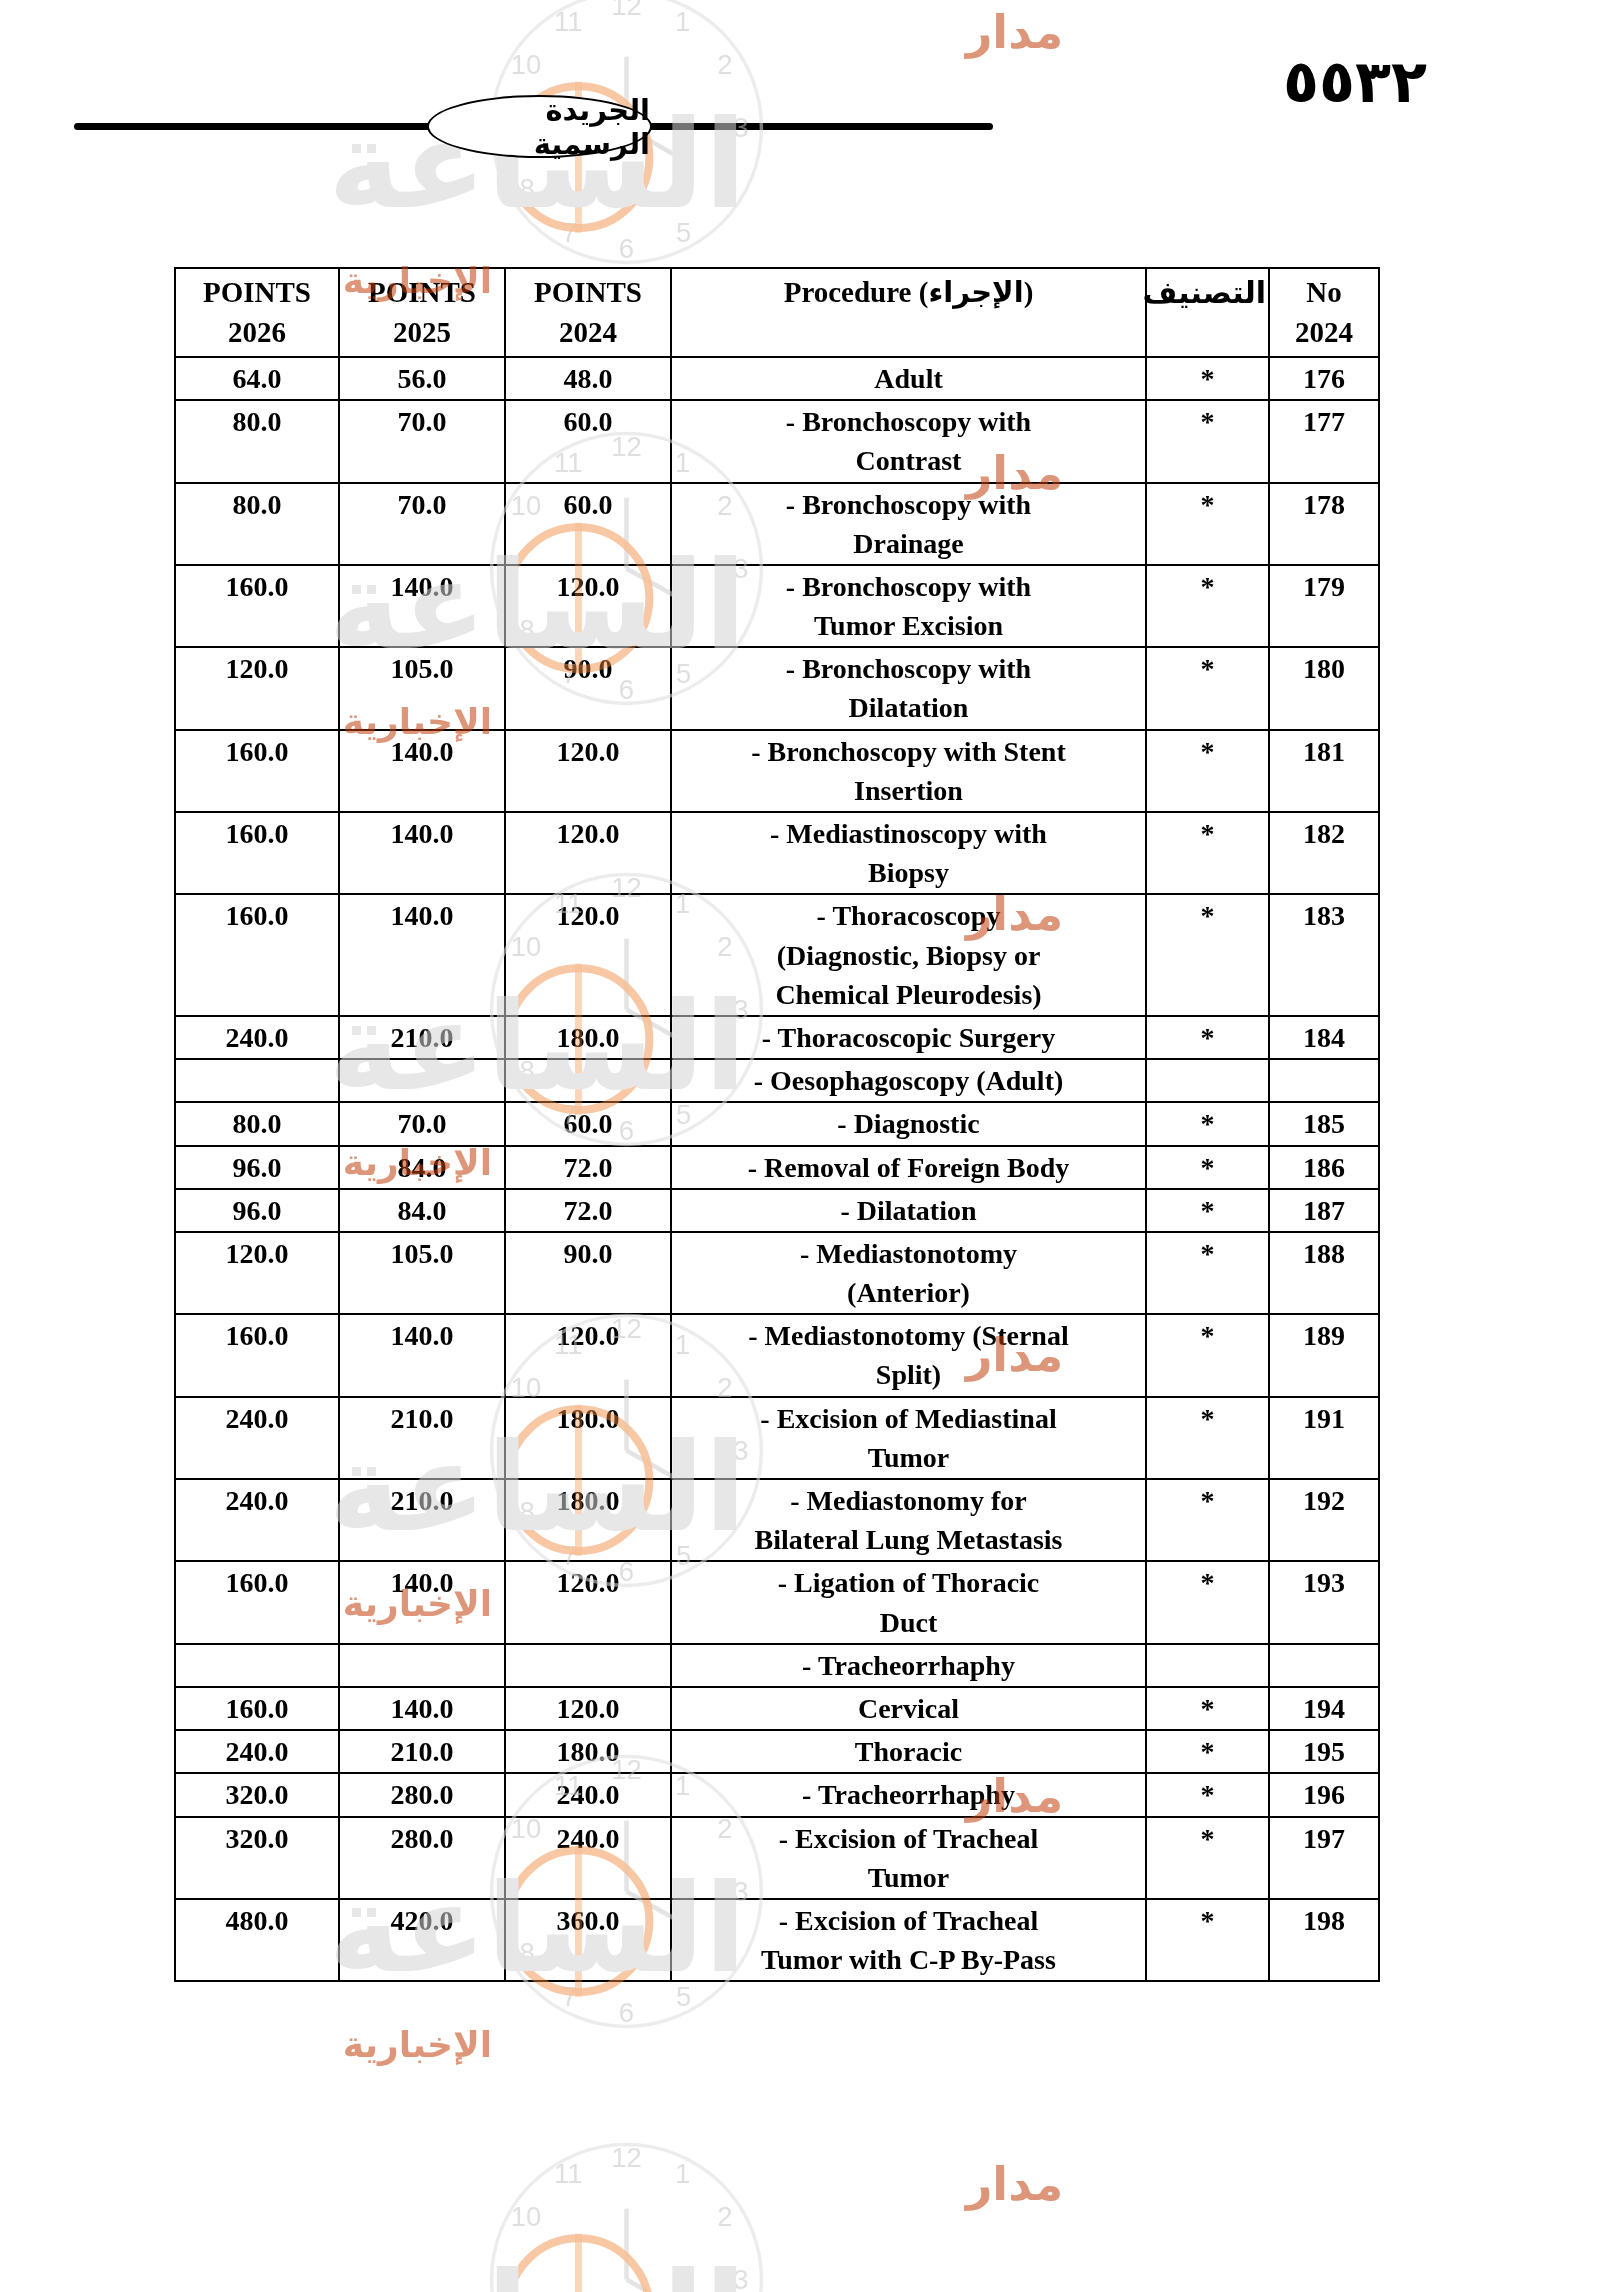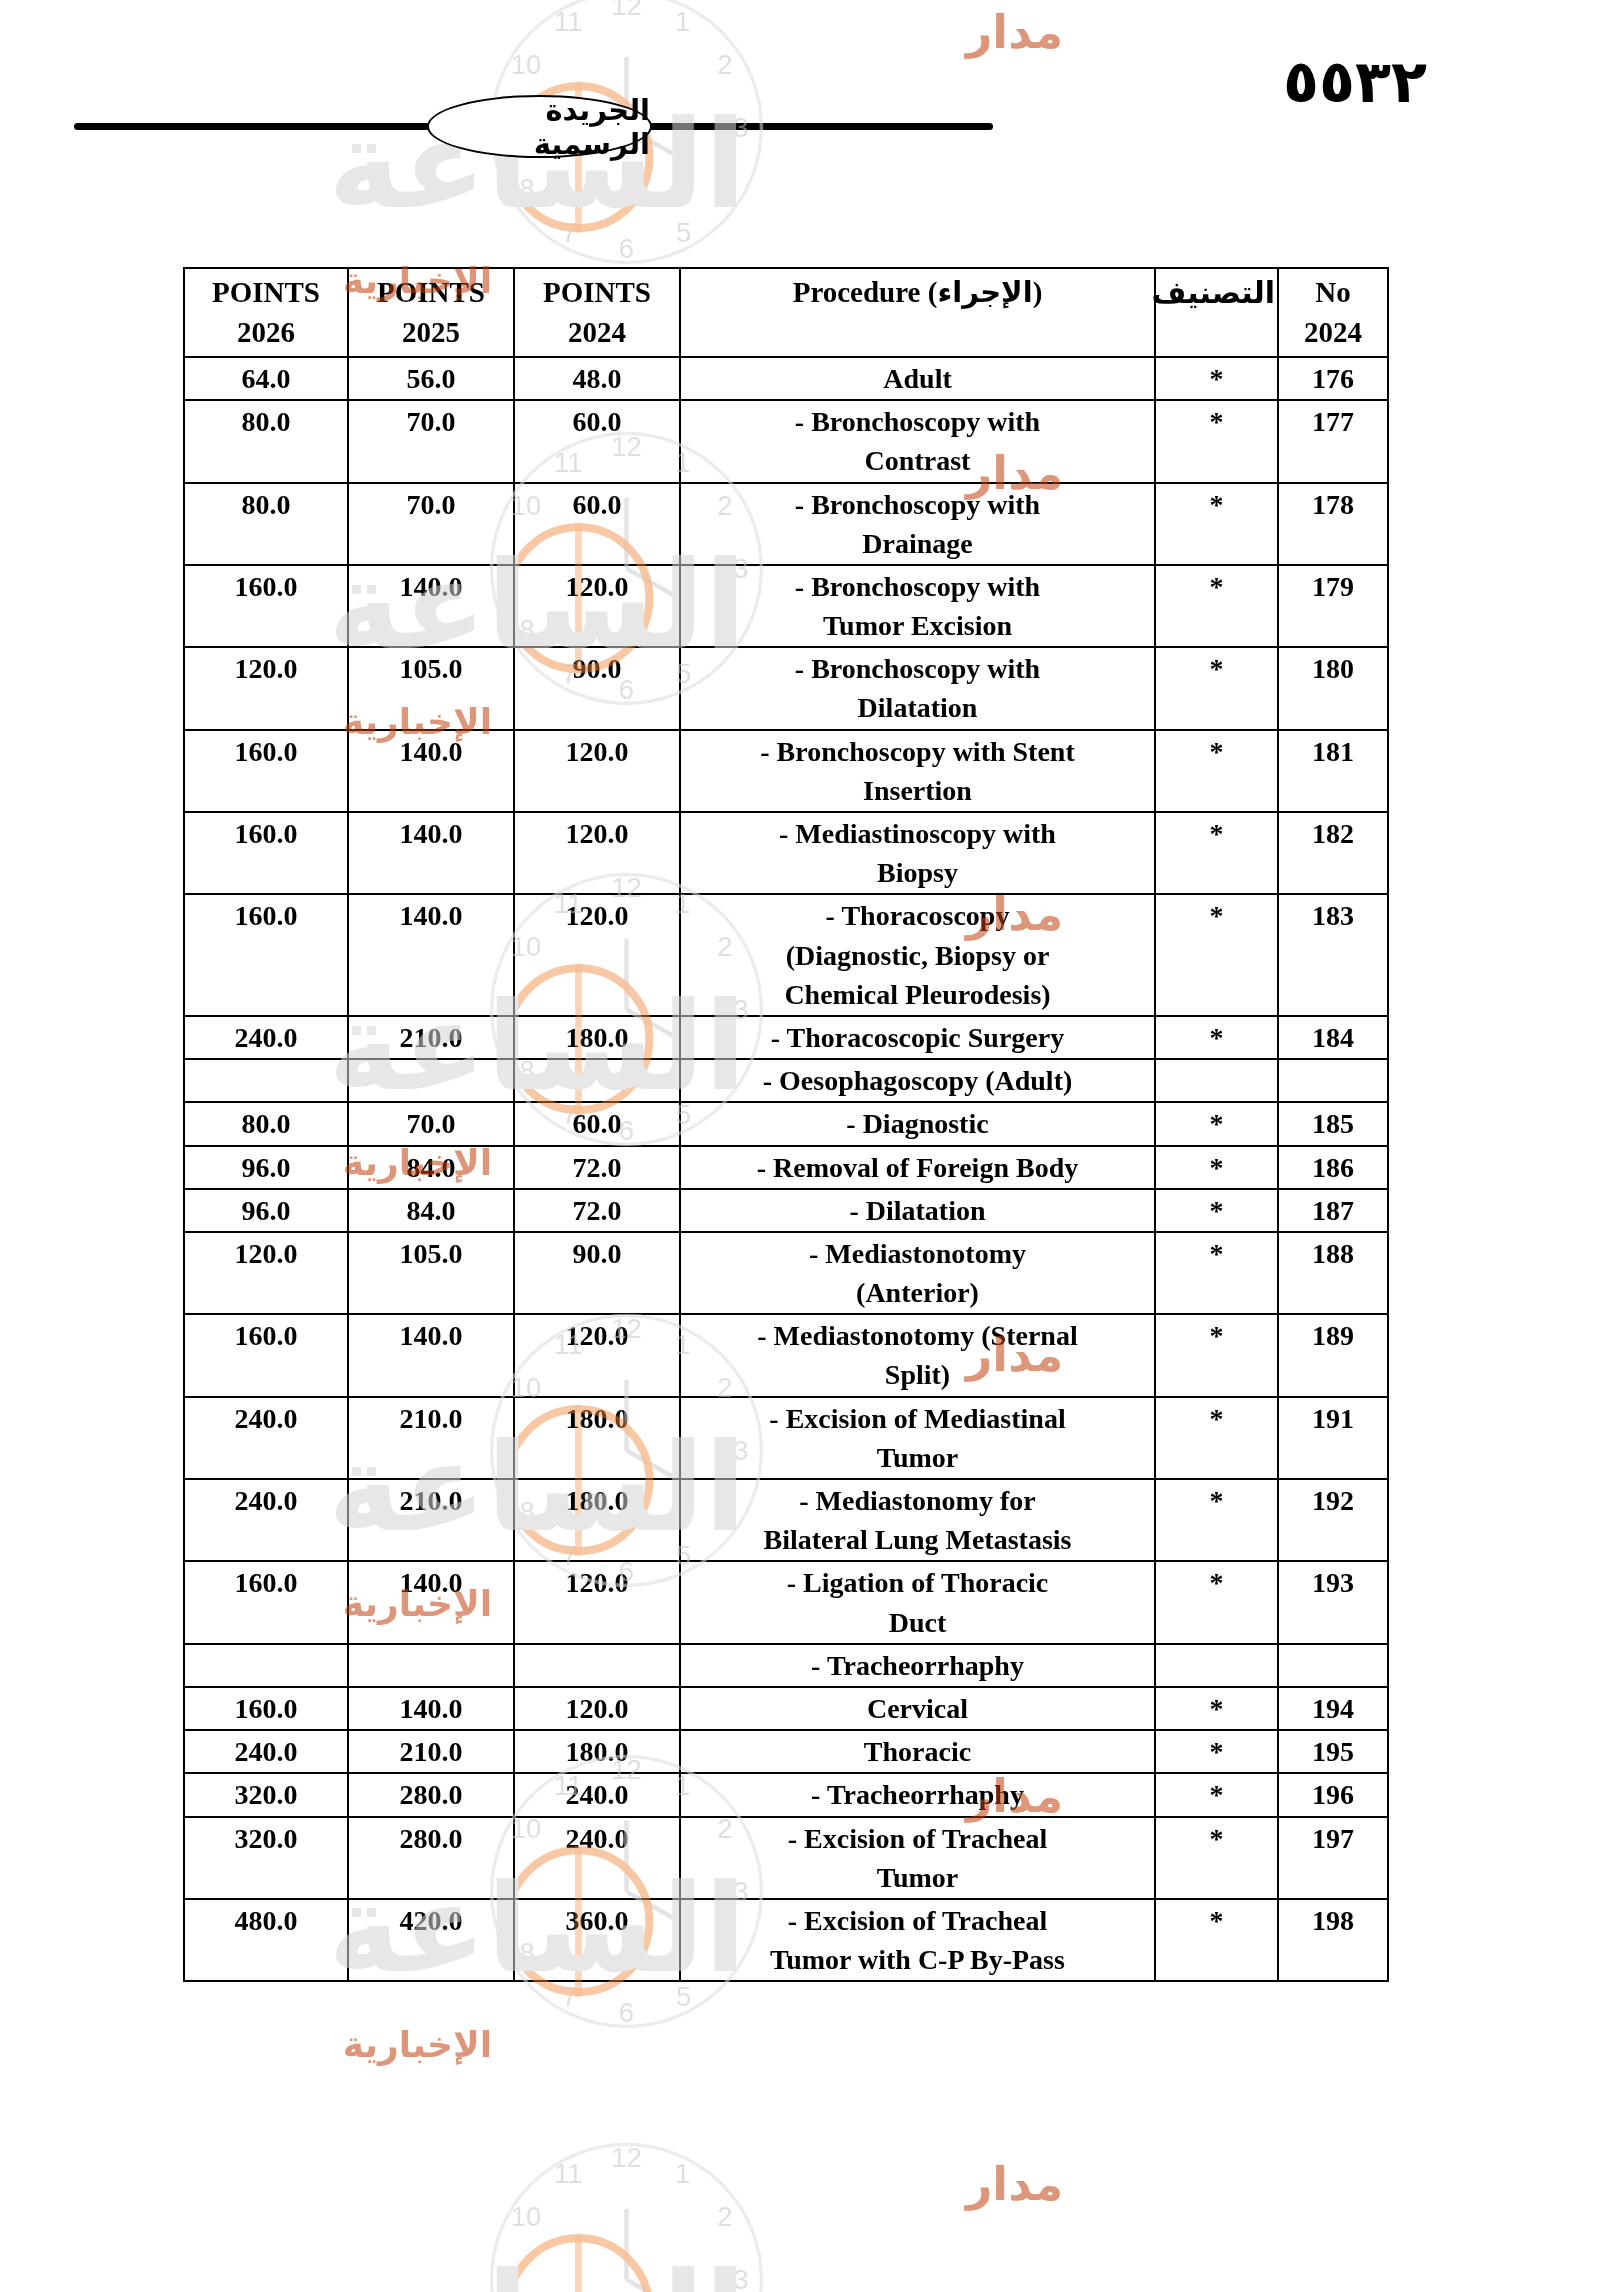--- a/index.html
+++ b/index.html
@@ -53,21 +53,21 @@
     font-family:"DejaVu Sans",sans-serif;
   }
   .wm-akhbar {
     position:absolute; left:14.7px; top:314px;
     font-size:36px; font-weight:bold; color:#c2410c;
     font-family:"DejaVu Sans",sans-serif;
   }
 
   
   .points-table {
-    position:absolute; left:183px; top:267px;
+    position:absolute; left:174px; top:267px;
     width:1203px;
     border-collapse:collapse;
     table-layout:fixed;
     z-index:1;
     padding-left:20px;
   }
   .points-table th, .points-table td {
     border:2px solid #000;
     font-weight:bold;
     vertical-align:top;

